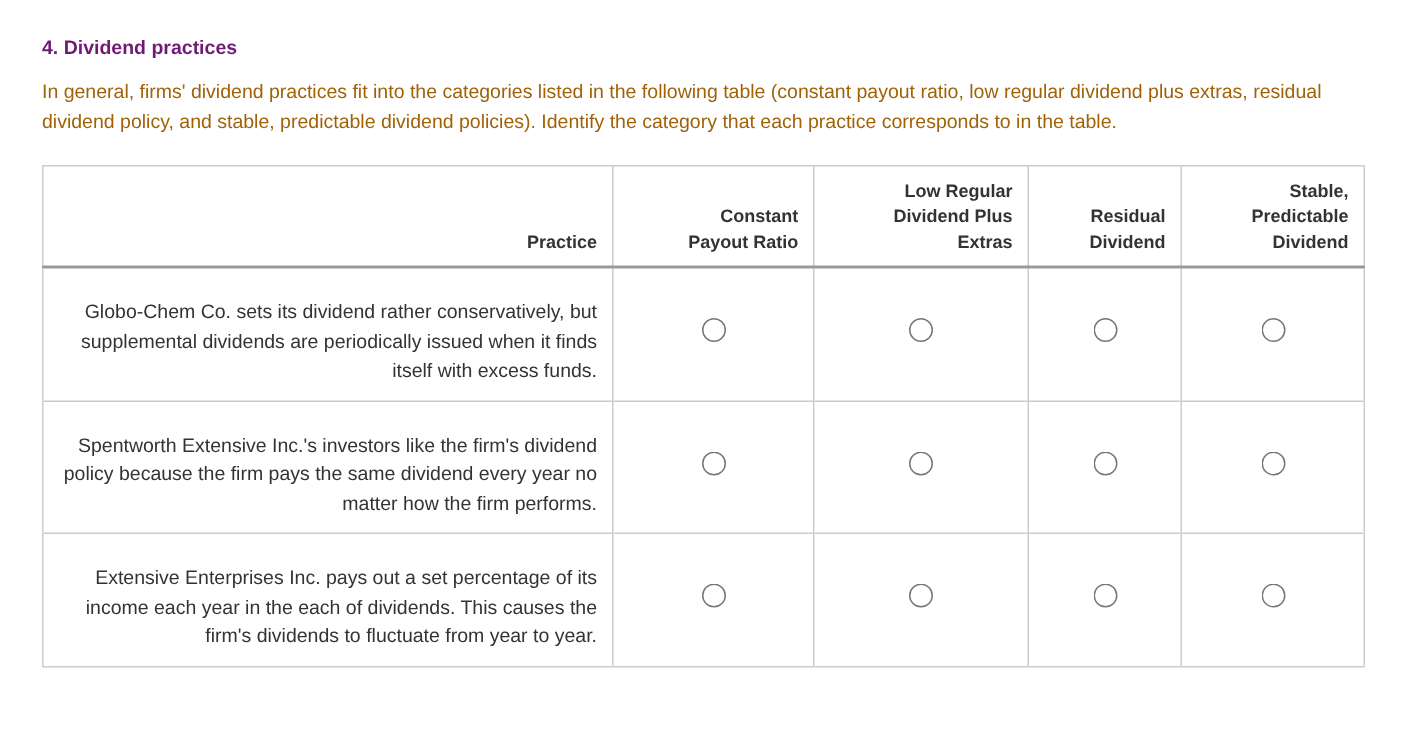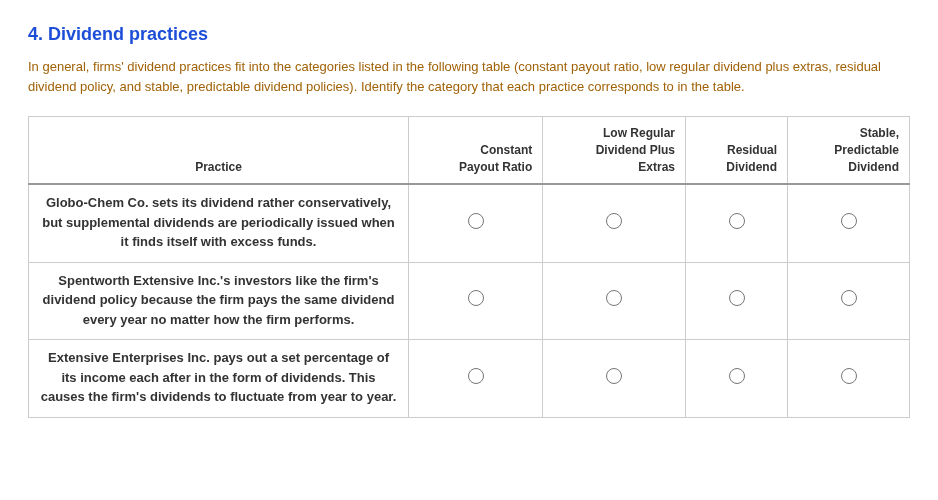--- a/index.html
+++ b/index.html
@@ -5,22 +5,22 @@
     * { box-sizing: border-box; margin: 0; padding: 0; }
     body {
       font-family: Arial, sans-serif;
       font-size: 13px;
       color: #333;
       background: #fff;
       padding: 24px 28px;
       width: 938px;
     }
     .section-title {
-      color: #1d4ed8;
-      font-size: 18px;
+      color: #701a75;
+      font-size: 13px;
       font-weight: bold;
       margin-bottom: 12px;
     }
     .description {
       font-size: 13px;
       line-height: 1.5;
       margin-bottom: 20px;
       color: #a16207;
     }
     table {
@@ -34,38 +34,37 @@
     thead th {
       padding: 8px 10px;
       font-size: 12px;
       font-weight: bold;
       text-align: right;
       vertical-align: bottom;
       border-right: 1px solid #ccc;
       line-height: 1.4;
     }
     thead th.practice-col {
-      text-align: center;
+      text-align: right;
       width: 380px;
     }
     tbody tr {
       border-bottom: 1px solid #ccc;
     }
     tbody td {
       padding: 10px 10px;
       vertical-align: middle;
       border-right: 1px solid #ccc;
       font-size: 13px;
       line-height: 1.5;
     }
     tbody td.practice-cell {
-      text-align: center;
+      text-align: right;
       vertical-align: top;
-      padding-top: 8px;
-      font-weight: bold;
+      padding-top: 19px;
     }
     tbody td.radio-cell {
       text-align: center;
       vertical-align: middle;
     }
     input[type="radio"] {
       width: 16px;
       height: 16px;
       cursor: pointer;
       accent-color: #555;
@@ -96,20 +95,20 @@
       <td class="radio-cell"><input type="radio" name="row1" value="col4" style=""></td>
     </tr>
     <tr>
       <td class="practice-cell">Spentworth Extensive Inc.'s investors like the firm's dividend policy because the firm pays the same dividend every year no matter how the firm performs.</td>
       <td class="radio-cell"><input type="radio" name="row3" value="col1" style=""></td>
       <td class="radio-cell"><input type="radio" name="row3" value="col2" style=""></td>
       <td class="radio-cell"><input type="radio" name="row3" value="col3" style=""></td>
       <td class="radio-cell"><input type="radio" name="row3" value="col4" style=""></td>
     </tr>
     <tr>
-      <td class="practice-cell">Extensive Enterprises Inc. pays out a set percentage of its income each after in the form of dividends. This causes the firm's dividends to fluctuate from year to year.</td>
+      <td class="practice-cell">Extensive Enterprises Inc. pays out a set percentage of its income each year in the each of dividends. This causes the firm's dividends to fluctuate from year to year.</td>
       <td class="radio-cell"><input type="radio" name="row4" value="col1" style=""></td>
       <td class="radio-cell"><input type="radio" name="row4" value="col2" style=""></td>
       <td class="radio-cell"><input type="radio" name="row4" value="col3" style=""></td>
       <td class="radio-cell"><input type="radio" name="row4" value="col4" style=""></td>
     </tr>
   </tbody>
 </table>
 
 </body></html>

